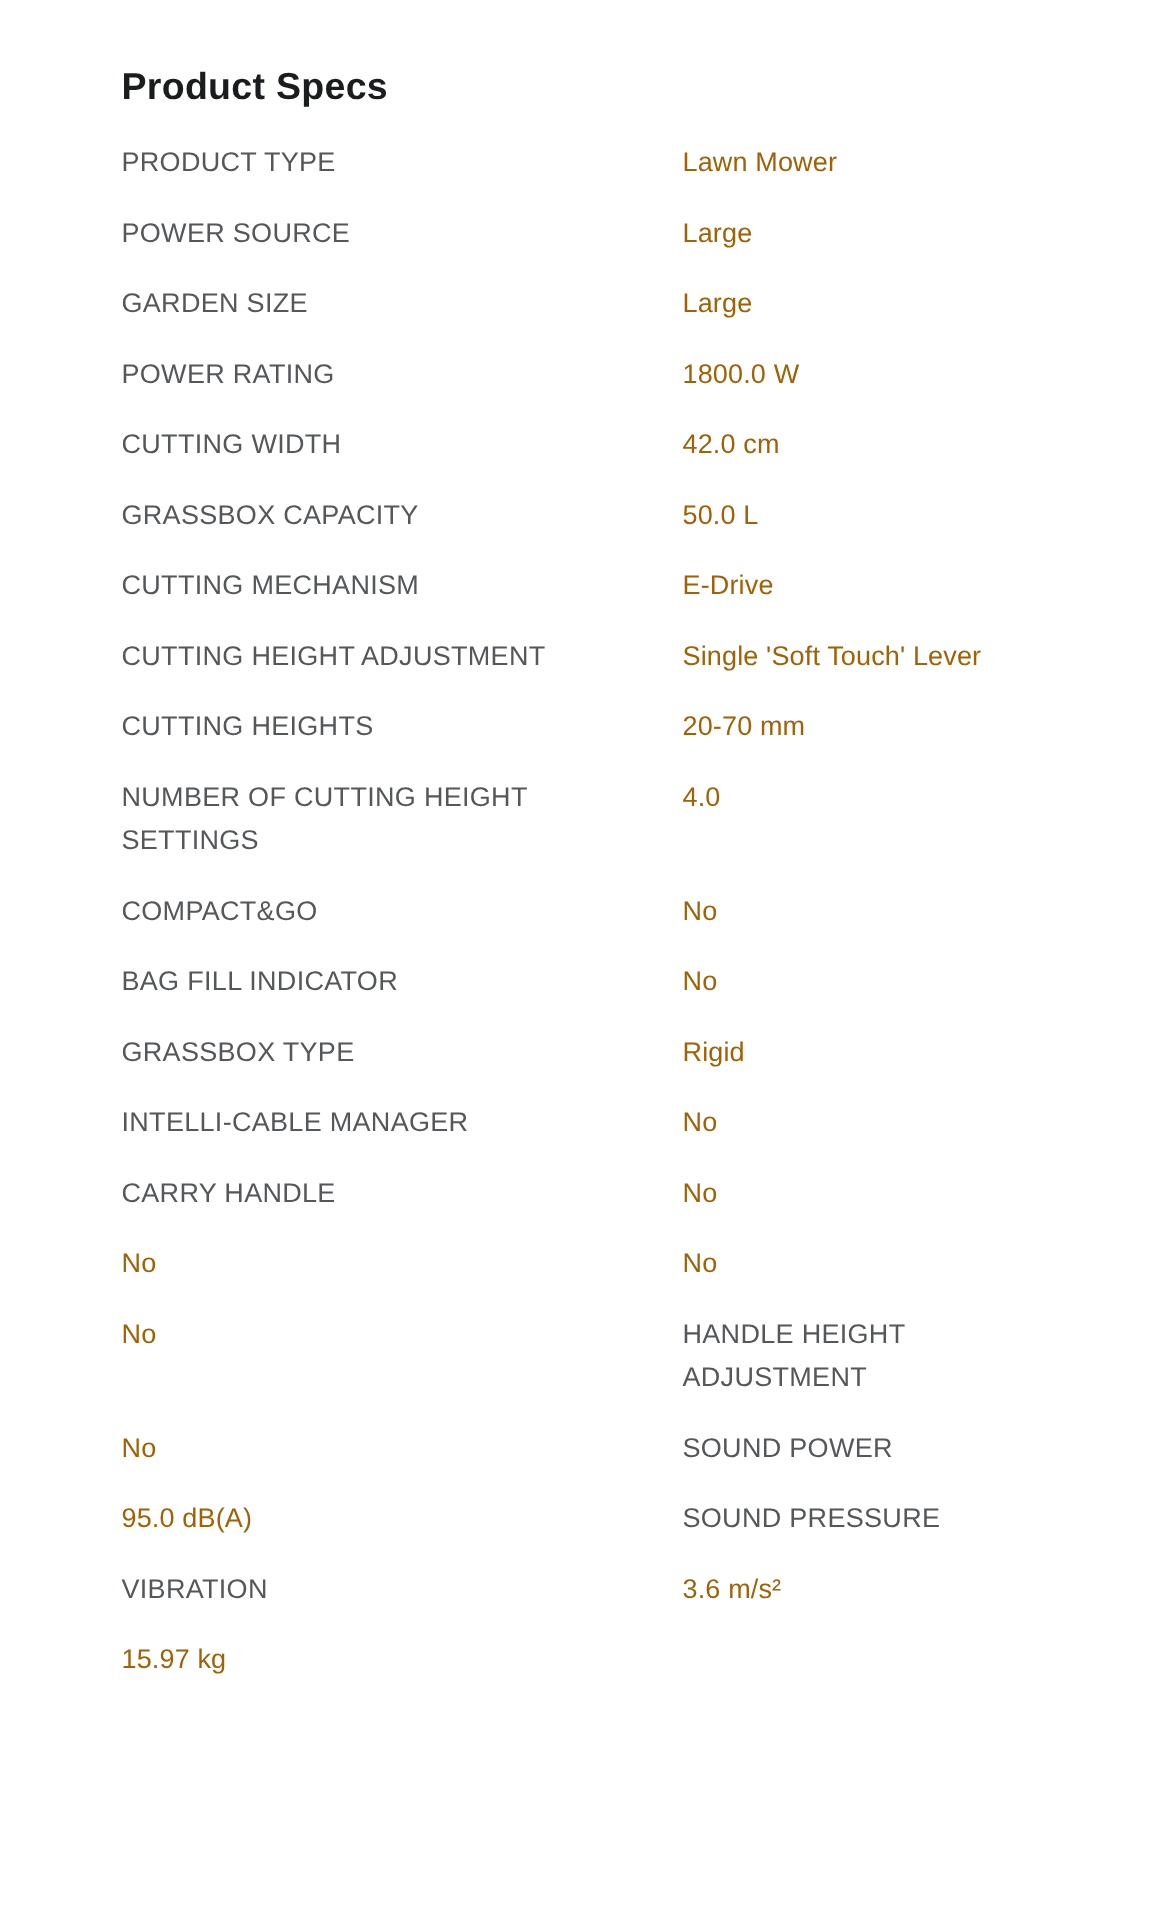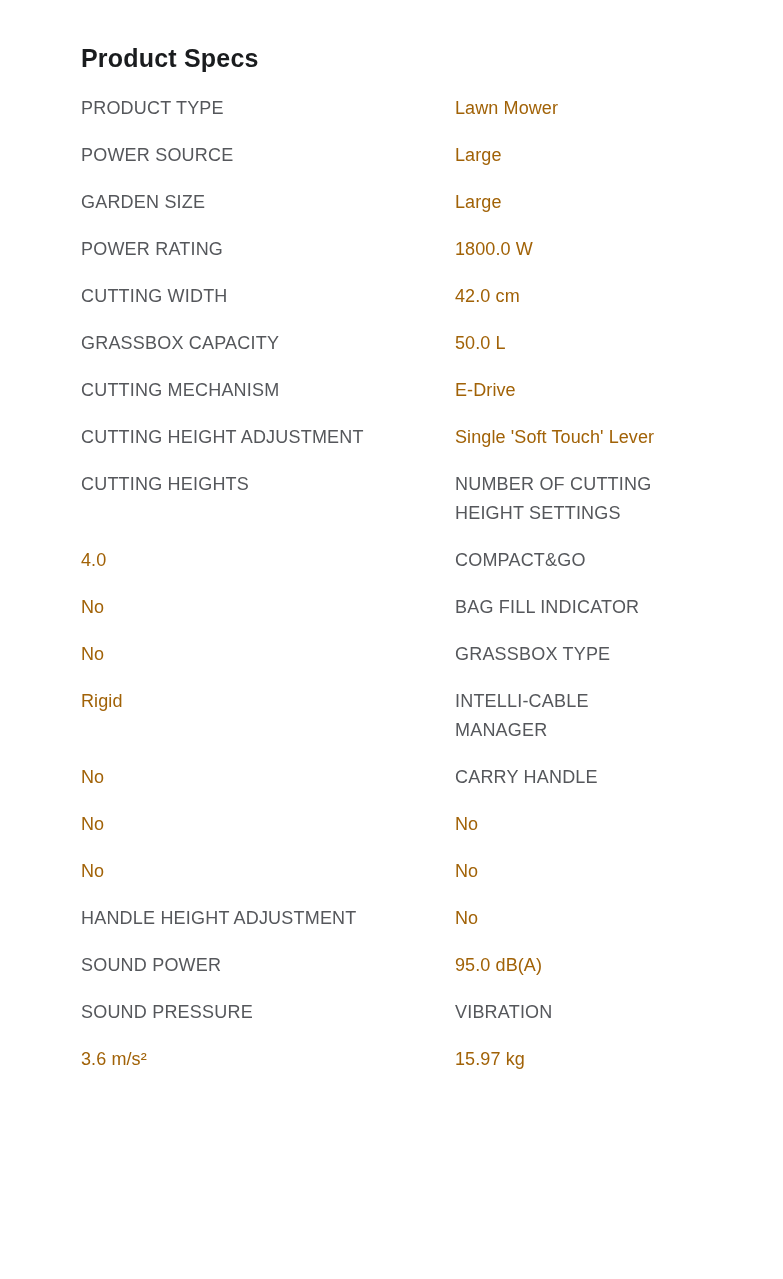--- a/index.html
+++ b/index.html
@@ -72,20 +72,21 @@
   <div class="spec-label">GRASSBOX CAPACITY</div>
   <div class="spec-value">50.0 L</div>
 
   <div class="spec-label">CUTTING MECHANISM</div>
   <div class="spec-value">E-Drive</div>
 
   <div class="spec-label">CUTTING HEIGHT ADJUSTMENT</div>
   <div class="spec-value">Single 'Soft Touch' Lever</div>
 
   <div class="spec-label">CUTTING HEIGHTS</div>
+  <div class="spec-value">20-70 mm</div>
 
   <div class="spec-label">NUMBER OF CUTTING HEIGHT SETTINGS</div>
   <div class="spec-value">4.0</div>
 
   <div class="spec-label">COMPACT&amp;GO</div>
   <div class="spec-value">No</div>
 
   <div class="spec-label">BAG FILL INDICATOR</div>
   <div class="spec-value">No</div>
 

